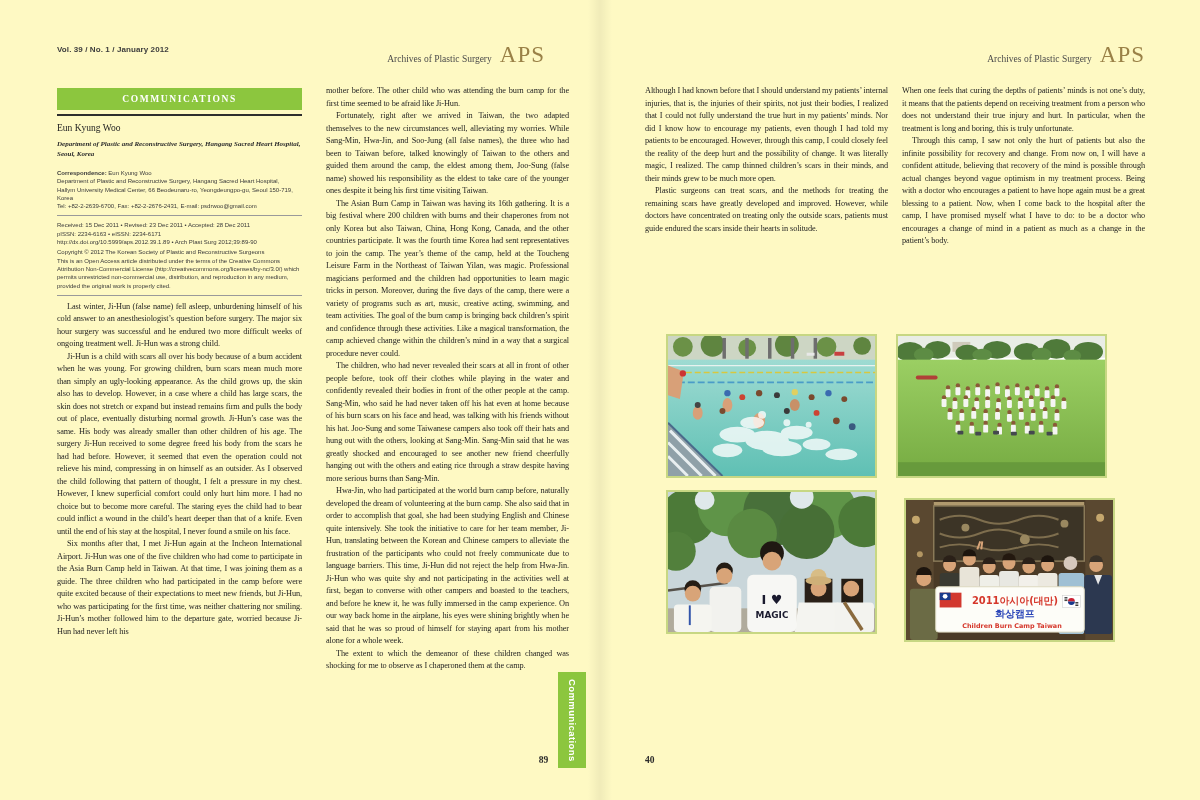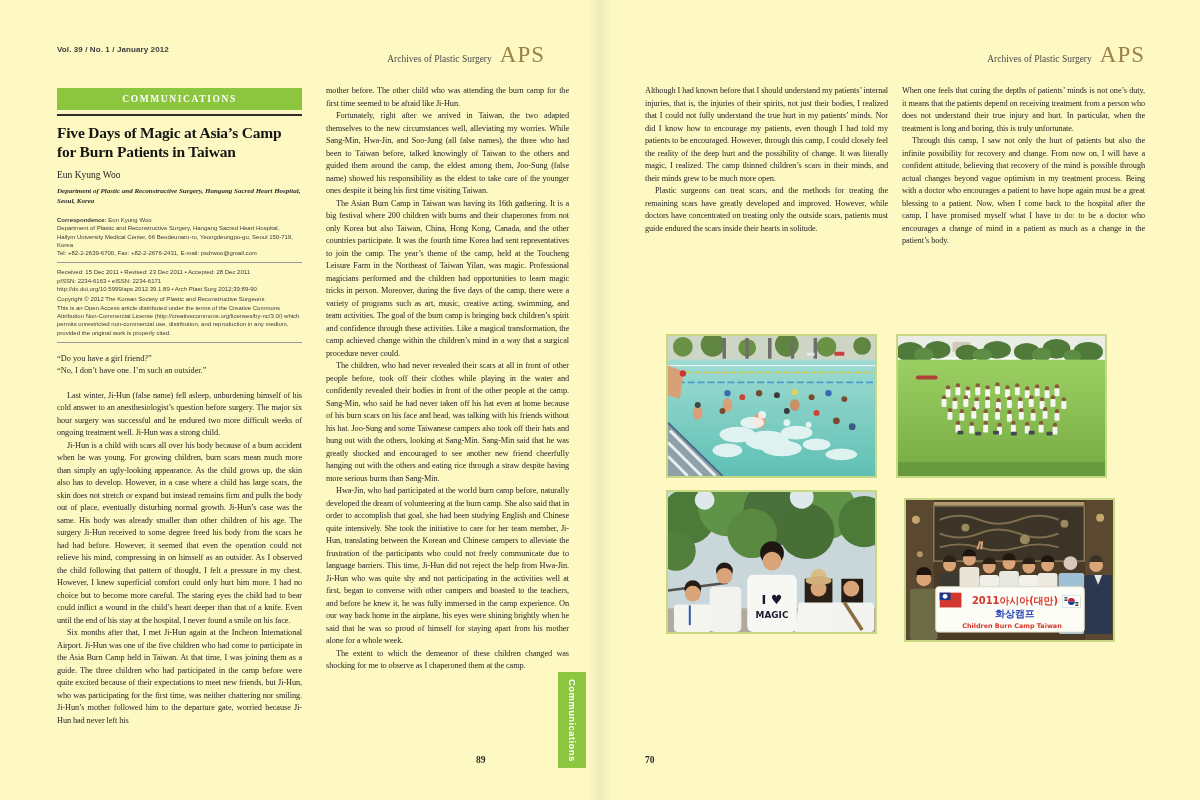--- a/index.html
+++ b/index.html
@@ -42,38 +42,37 @@
   .photo svg{display:block;width:100%;height:100%;}
   .ph1{left:21px;top:0;}
   .ph2{left:251px;top:0;}
   .ph3{left:21px;top:156px;}
   .ph4{left:251px;top:156px;}
   
   .side-tab{position:absolute;left:558px;top:672px;width:28px;height:96px;background:#8cc63e;color:#fff;
             font-family:"Liberation Sans",sans-serif;font-weight:700;font-size:9.5px;
             writing-mode:vertical-lr;text-align:center;line-height:28px;letter-spacing:.4px;}
   .pageno{position:absolute;top:755px;font-weight:700;font-size:9.5px;color:#2a2a2a;}
-  .pageno-left{left:476px;width:45px;text-align:left;}
+  .pageno-left{left:521px;width:45px;text-align:center;}
   .pageno-right{left:645px;}
 </style>
 </head>
 <body>
 
 <div class="spread">
 
   <div class="issue-line">Vol. 39 / No. 1 / January 2012</div>
   <div class="jhdr jhdr-left">
     <span class="jname">Archives of Plastic Surgery</span>
     <span class="jlogo">APS</span>
   </div>
 
   <div class="col col-l1">
     <div class="banner">COMMUNICATIONS</div>
     <div class="rule-dark"></div>
-    <h1 class="title">Five Days of Magic at Asia’s Camp for Burn Patients in Taiwan</h1>
     <div class="author">Eun Kyung Woo</div>
     <div class="affil">Department of Plastic and Reconstructive Surgery, Hangang Sacred Heart Hospital, Seoul, Korea</div>
 
     <div class="small-blk">
       <span class="lbl">Correspondence:</span><span> Eun Kyung Woo</span><br>
       <span>Department of Plastic and Reconstructive Surgery, Hangang Sacred Heart Hospital,</span><br>
       <span>Hallym University Medical Center, 66 Beodeunaru-ro, Yeongdeungpo-gu, Seoul 150-719, Korea</span><br>
       <span>Tel: +82-2-2639-6700, Fax: +82-2-2676-2431, E-mail: psdrwoo@gmail.com</span>
     </div>
 
@@ -85,24 +84,20 @@
       <span>http://dx.doi.org/10.5999/aps.2012.39.1.89 • Arch Plast Surg 2012;39:89-90</span>
     </div>
 
     <div class="small-blk meta-blk">
       <span>Copyright © 2012 The Korean Society of Plastic and Reconstructive Surgeons</span><br>
       <span>This is an Open Access article distributed under the terms of the Creative Commons Attribution Non-Commercial License (http://creativecommons.org/licenses/by-nc/3.0/) which permits unrestricted non-commercial use, distribution, and reproduction in any medium, provided the original work is properly cited.</span>
     </div>
 
     <div class="rule-thin"></div>
 
-    <div class="quotes">
-      <div>“Do you have a girl friend?”</div>
-      <div>“No, I don’t have one. I’m such an outsider.”</div>
-    </div>
 
     <div class="body-text">
       <p>Last winter, Ji-Hun (false name) fell asleep, unburdening himself of his cold answer to an anesthesiologist’s question before surgery. The major six hour surgery was successful and he endured two more difficult weeks of ongoing treatment well. Ji-Hun was a strong child.</p>
       <p>Ji-Hun is a child with scars all over his body because of a burn accident when he was young. For growing children, burn scars mean much more than simply an ugly-looking appearance. As the child grows up, the skin also has to develop. However, in a case where a child has large scars, the skin does not stretch or expand but instead remains firm and pulls the body out of place, eventually disturbing normal growth. Ji-Hun’s case was the same. His body was already smaller than other children of his age. The surgery Ji-Hun received to some degree freed his body from the scars he had had before. However, it seemed that even the operation could not relieve his mind, compressing in on himself as an outsider. As I observed the child following that pattern of thought, I felt a pressure in my chest. However, I knew superficial comfort could only hurt him more. I had no choice but to become more careful. The staring eyes the child had to bear could inflict a wound in the child’s heart deeper than that of a knife. Even until the end of his stay at the hospital, I never found a smile on his face.</p>
       <p>Six months after that, I met Ji-Hun again at the Incheon International Airport. Ji-Hun was one of the five children who had come to participate in the Asia Burn Camp held in Taiwan. At that time, I was joining them as a guide. The three children who had participated in the camp before were quite excited because of their expectations to meet new friends, but Ji-Hun, who was participating for the first time, was neither chattering nor smiling. Ji-Hun’s mother followed him to the departure gate, worried because Ji-Hun had never left his</p>
     </div>
   </div>
 
   <div class="col col-l2 body-text">
     <p class="no-indent">mother before. The other child who was attending the burn camp for the first time seemed to be afraid like Ji-Hun.</p>
@@ -387,16 +382,16 @@
           <path d="M160,99 h3 M160,100.5 h3 M160,102 h3"></path>
           <path d="M171,104 h3 M171,105.5 h3 M171,107 h3"></path>
         </g>
         <text x="110" y="106" text-anchor="middle" font-family="DejaVu Sans, sans-serif" font-size="10" font-weight="bold" fill="#d5372b">2011아시아(대만)</text>
         <text x="110" y="119" text-anchor="middle" font-family="DejaVu Sans, sans-serif" font-size="10" font-weight="bold" fill="#2b46b8">화상캠프</text>
         <text x="107" y="130" text-anchor="middle" font-family="DejaVu Sans, sans-serif" font-size="6.5" font-weight="bold" fill="#d5372b">Children Burn Camp Taiwan</text>
       </svg>
     </figure>
   </div>
 
-  <div class="pageno pageno-right">70</div>
+  <div class="pageno pageno-right">40</div>
 
   <div class="gutter"></div>
 </div>
 
 </body></html>

